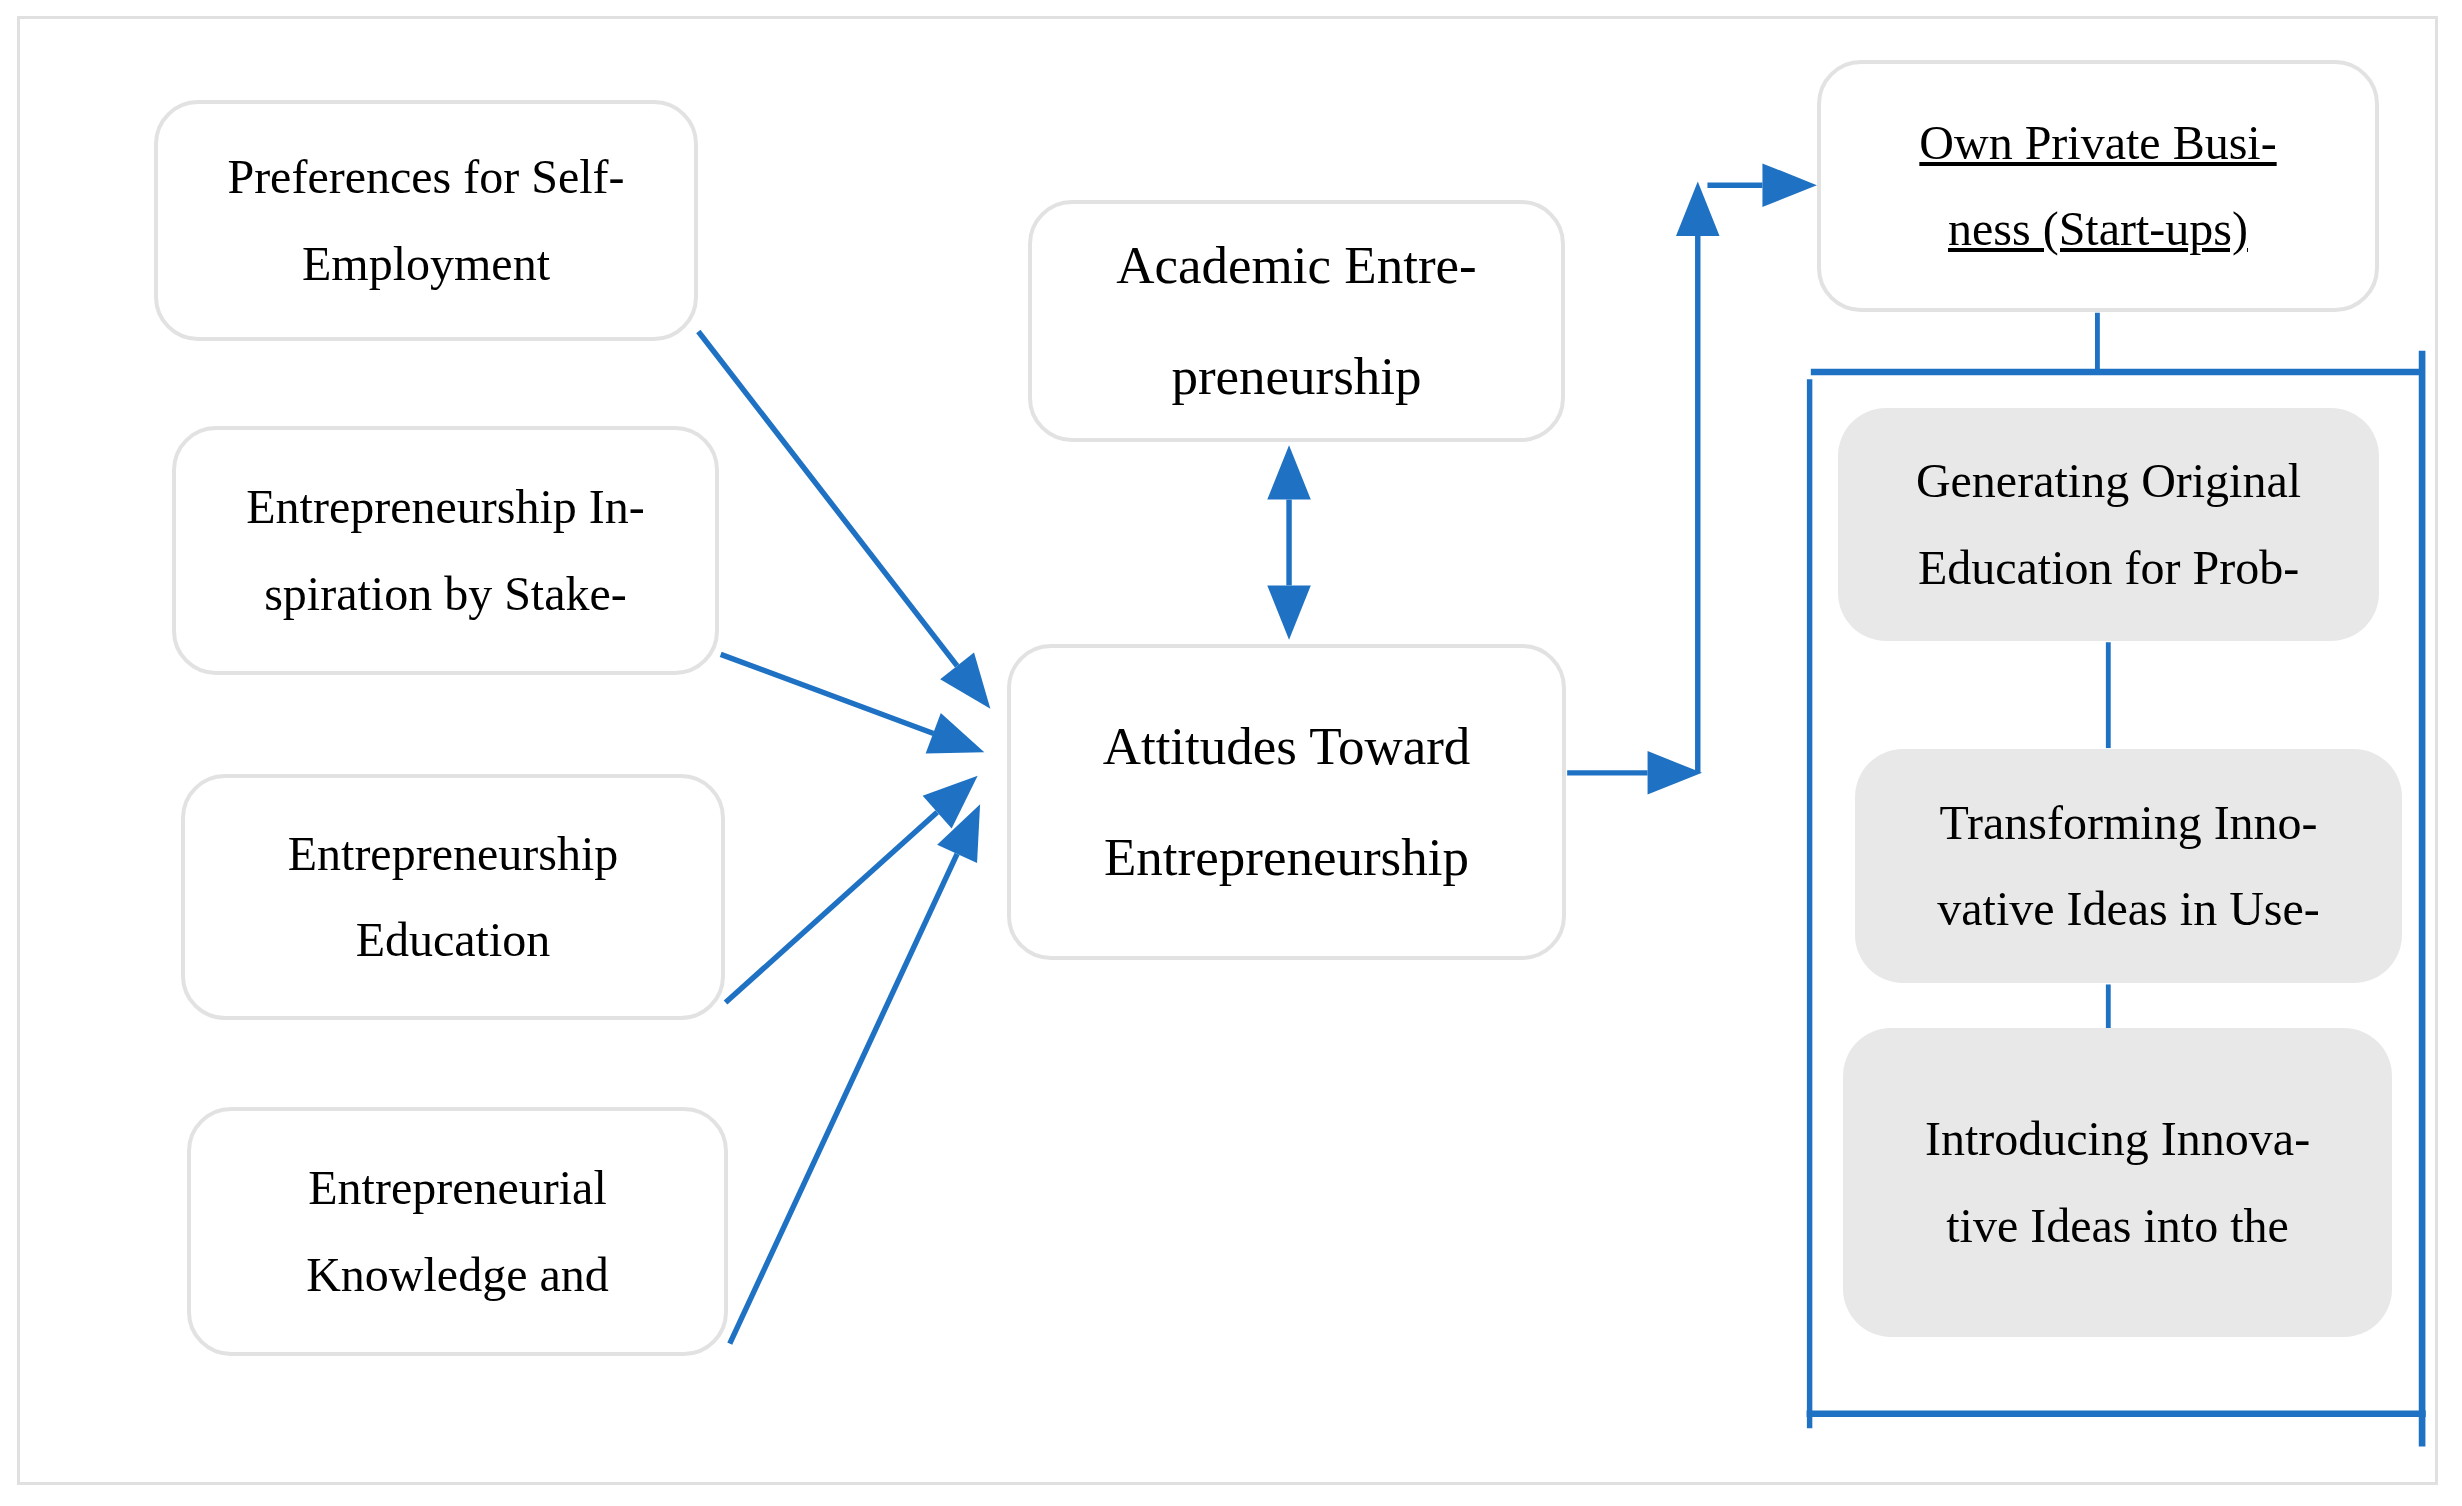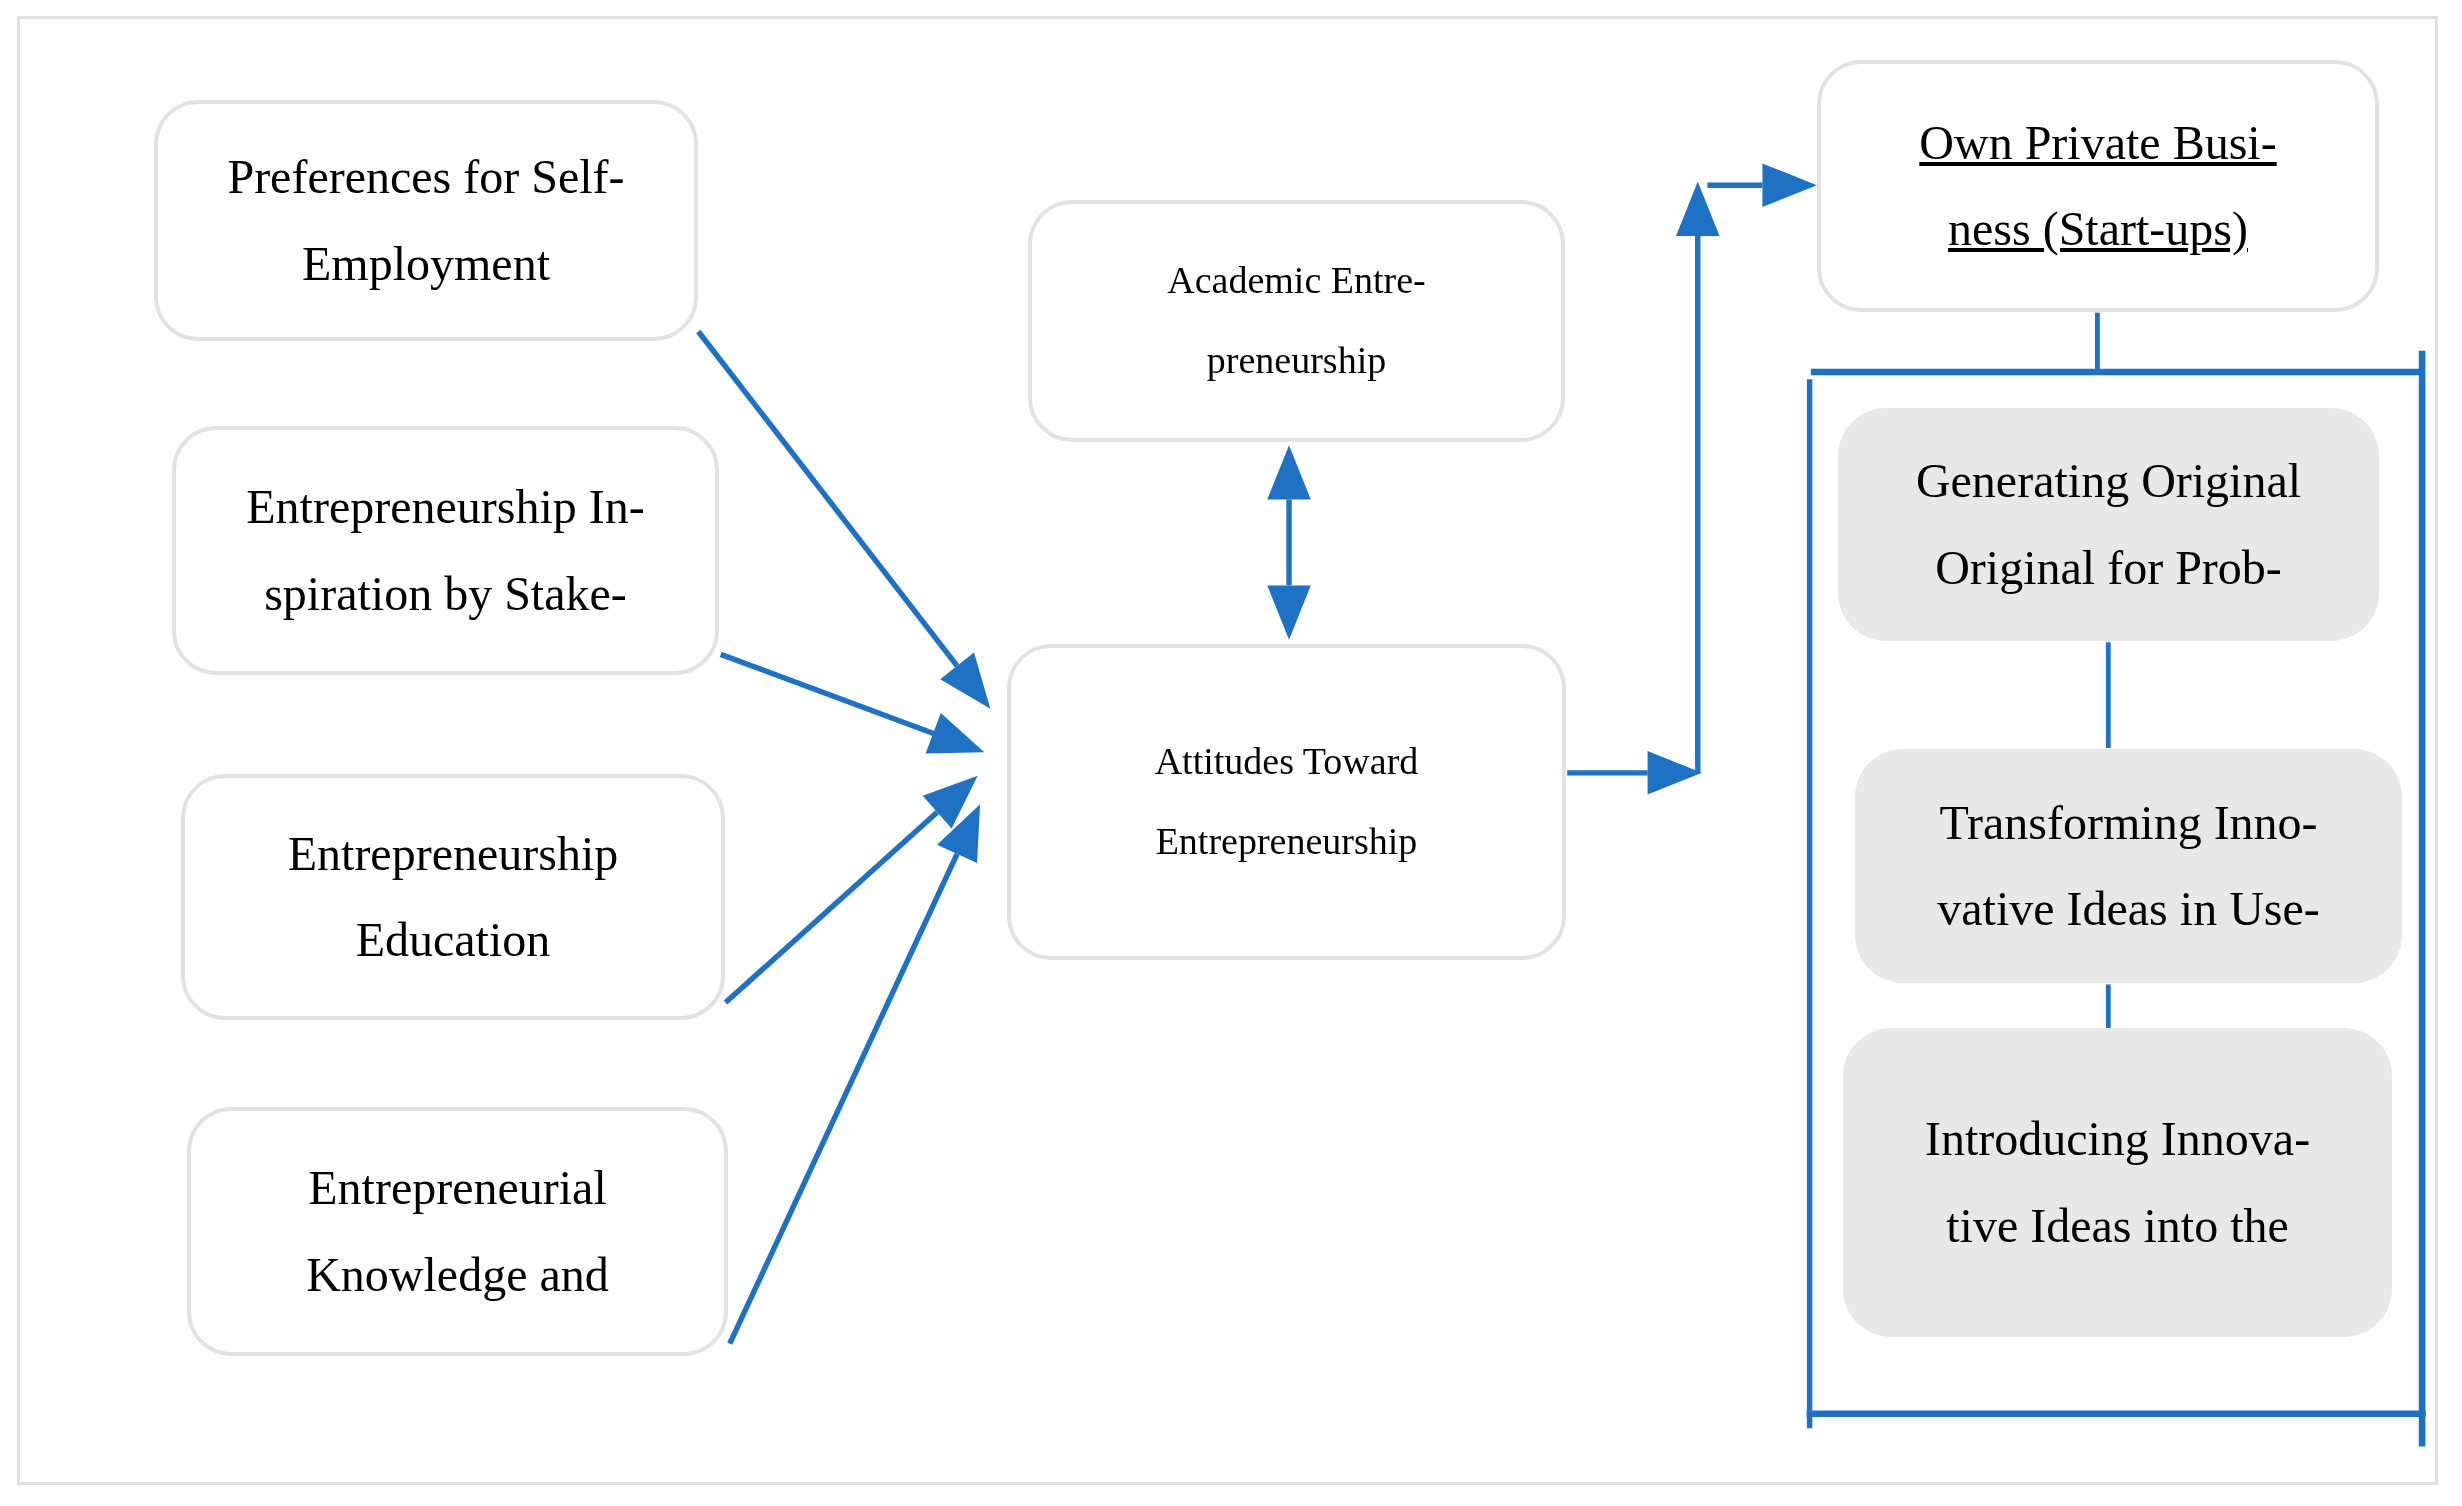--- a/index.html
+++ b/index.html
@@ -15,21 +15,21 @@
   .frame{position:absolute;left:17px;top:15.7px;width:2421px;height:1469px;
          border:3px solid var(--outer-border-gray);box-sizing:border-box;}
   svg.wires{position:absolute;left:0;top:0;width:2462px;height:1507px;}
   svg .st{stroke:var(--connector-blue);fill:none;}
   svg .fl{fill:var(--connector-blue);stroke:none;}
   .node{position:absolute;display:flex;flex-direction:column;align-items:center;
         justify-content:center;text-align:center;border-radius:44px;box-sizing:border-box;}
   .node.white{background:#ffffff;border:4.8px solid var(--box-border-gray);}
   .node.gray{background:var(--gray-box-fill);border:none;border-radius:48px;justify-content:center;}
   .ln{display:block;font-size:48px;line-height:1.8;white-space:nowrap;}
-  .mid .ln{font-size:38px;line-height:2.1;}
+  .mid .ln{font-size:53px;line-height:2.1;}
 </style>
 </head>
 <body>
 
 <div class="frame"></div>
 
 <svg class="wires" viewBox="0 0 4072 2492">
 
   <g>
     <line class="st" stroke-width="9" x1="1155" y1="548" x2="1583" y2="1101"></line>
@@ -107,21 +107,21 @@
   <span class="ln">Attitudes Toward</span>
   <span class="ln">Entrepreneurship</span>
 </div>
 
 <div class="node white" style="left:1817px;top:60px;width:562px;height:252px;text-decoration:underline;">
   <span class="ln">Own Private Busi-</span>
   <span class="ln">ness (Start-ups)</span>
 </div>
 <div class="node gray" style="left:1838px;top:408px;width:541px;height:233px;">
   <span class="ln">Generating Original</span>
-  <span class="ln">Original for Prob-</span>
+  <span class="ln">Education for Prob-</span>
 </div>
 <div class="node gray" style="left:1840px;top:749px;width:547px;height:234px;margin-left:15px;">
   <span class="ln">Transforming Inno-</span>
   <span class="ln">vative Ideas in Use-</span>
 </div>
 <div class="node gray" style="left:1843px;top:1028px;width:549px;height:309px;">
   <span class="ln">Introducing Innova-</span>
   <span class="ln">tive Ideas into the</span>
 </div>
 

